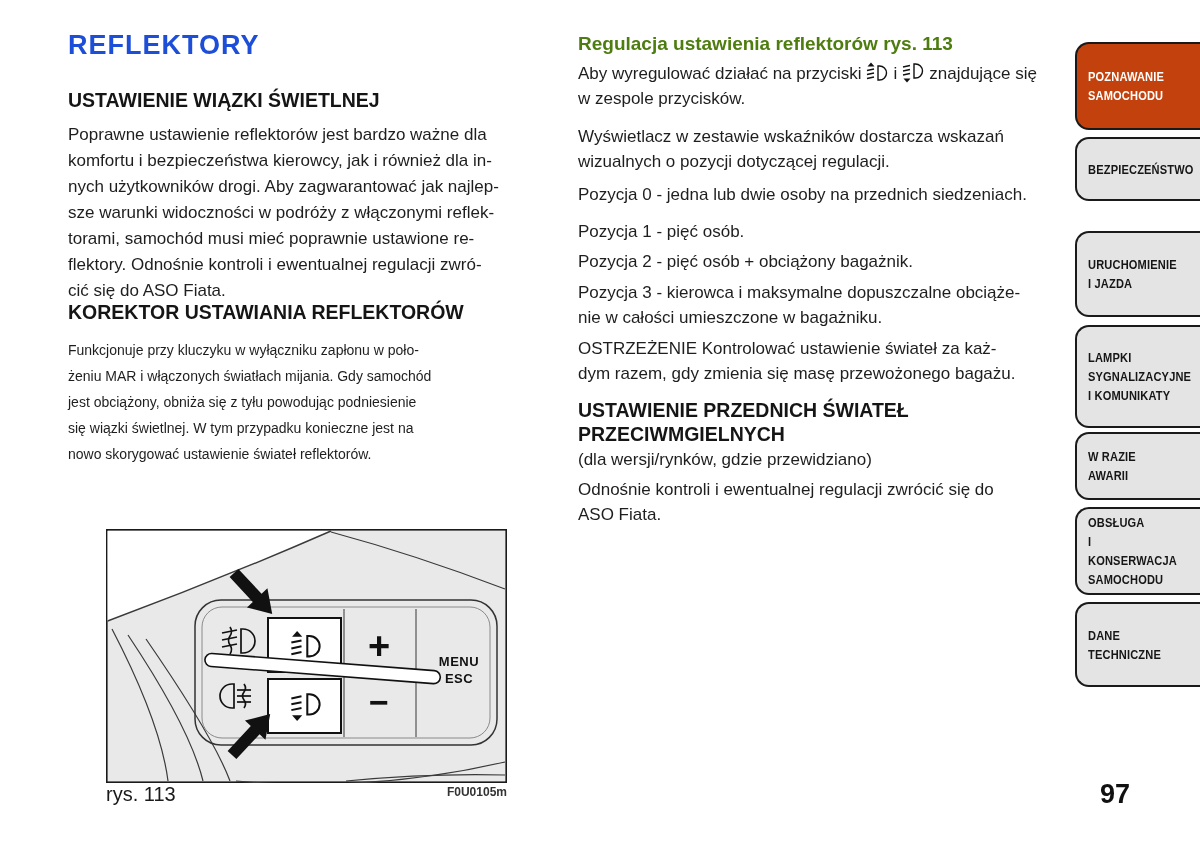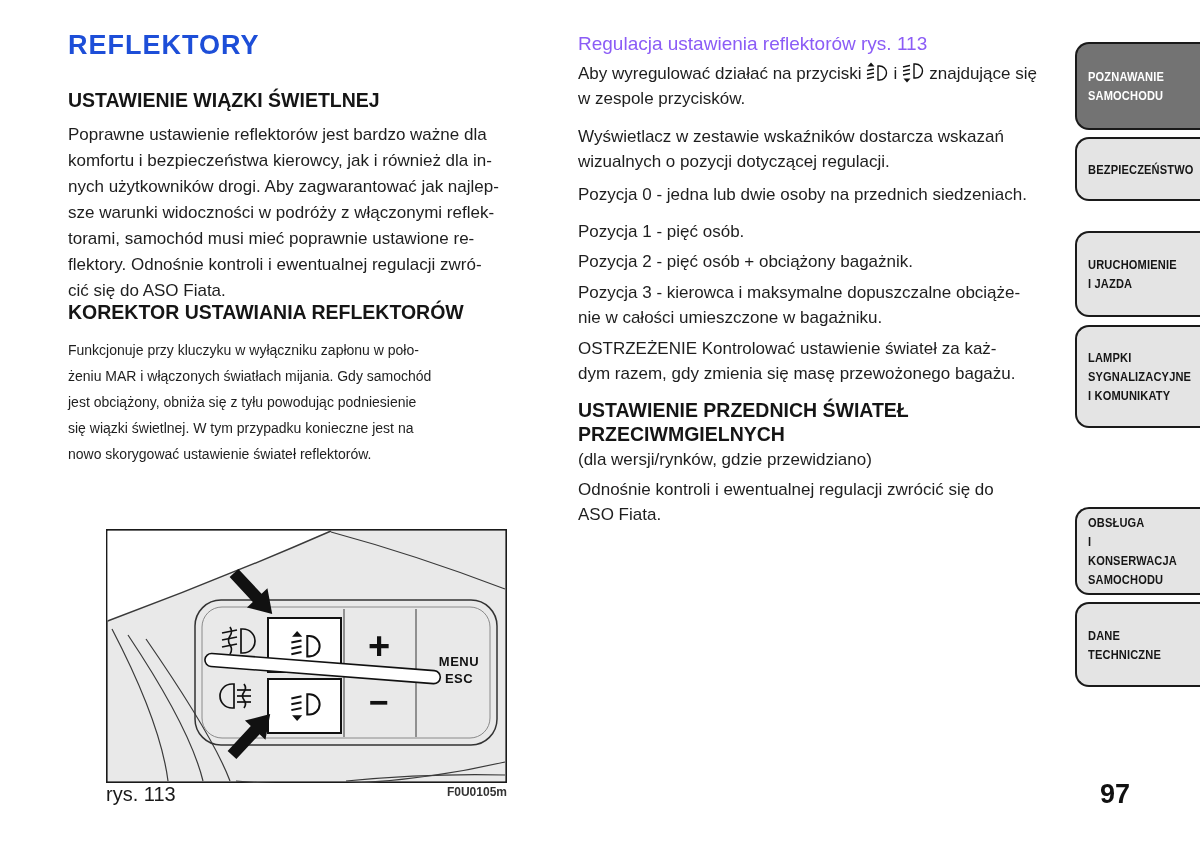--- a/index.html
+++ b/index.html
@@ -14,21 +14,21 @@
   .left-col .h2a{position:absolute;top:89px;left:0;font-size:19.5px;font-weight:bold;color:#151515;}
   .left-col .p1{position:absolute;top:122px;left:0;width:500px;font-size:17px;line-height:26px;margin:0;}
   .left-col .h2b{position:absolute;top:301px;left:0;font-size:19.5px;font-weight:bold;color:#151515;}
   .left-col .p2{position:absolute;top:337px;left:0;width:500px;font-size:14px;line-height:26px;margin:0;}
   .figure-box{position:absolute;top:529px;left:38px;width:401px;height:254px;}
   .fig-caption-row{position:absolute;top:783px;left:38px;width:401px;display:flex;justify-content:space-between;align-items:flex-start;gap:32px;}
   .fig-caption{font-size:20px;color:#1a1a1a;}
   .fig-code{font-size:12px;font-weight:bold;color:#333;margin-top:2px;}
   
   .right-col{position:absolute;left:578px;top:0;width:492px;}
-  .right-col .rh{position:absolute;top:33px;left:0;font-size:19px;font-weight:normal;color:#8b5cf6;}
+  .right-col .rh{position:absolute;top:33px;left:0;font-size:19px;font-weight:bold;color:#4d7c0f;}
   .right-col p{margin:0;font-size:17px;line-height:25px;width:492px;}
   .rp1{position:absolute;top:61px;left:0;}
   .rp2{position:absolute;top:124px;left:0;}
   .rpos0{position:absolute;top:182px;left:0;}
   .rpos1{position:absolute;top:219px;left:0;}
   .rpos2{position:absolute;top:249px;left:0;}
   .rpos3{position:absolute;top:280px;left:0;}
   .rwarn{position:absolute;top:336px;left:0;}
   .rh2{position:absolute;top:398px;left:0;font-size:19.5px;font-weight:bold;line-height:24px;color:#151515;}
   .rsub{position:absolute;top:447px;left:0;}
@@ -38,21 +38,21 @@
   .sidebar{position:absolute;left:1075px;top:42px;width:125px;height:803px;}
   .tab{
     position:absolute;left:0;width:125px;box-sizing:border-box;
     background:#e4e4e4;border:2px solid #1a1a1a;border-right:none;
     border-radius:14px 0 0 14px;display:flex;align-items:center;padding-left:11px;
   }
   .tab-label{
     font-weight:bold;font-size:13.5px;line-height:19px;white-space:pre-line;
     transform:scaleX(0.82);transform-origin:0 50%;letter-spacing:0.2px;color:#161616;
   }
-  .tab.active{background:#737373;border-color:#191919;}
+  .tab.active{background:#c2410c;border-color:#191919;}
   .tab.active .tab-label{color:#ffffff;}
   .page-number{position:absolute;left:1100px;top:779px;font-size:27px;font-weight:bold;color:#111;}
   
   svg text{font-family:"Liberation Sans", sans-serif;}
 </style>
 </head>
 <body>
 
 <div>
 
@@ -208,20 +208,24 @@
       </div>
     <div class="tab" style="top:189px;height:86px">
         <span class="tab-label">URUCHOMIENIE
 I JAZDA</span>
       </div>
     <div class="tab" style="top:283px;height:103px">
         <span class="tab-label">LAMPKI
 SYGNALIZACYJNE
 I KOMUNIKATY</span>
       </div>
+    <div class="tab" style="top:390px;height:68px">
+        <span class="tab-label">W RAZIE
+AWARII</span>
+      </div>
     <div class="tab" style="top:465px;height:88px">
         <span class="tab-label">OBSŁUGA
 I KONSERWACJA
 SAMOCHODU</span>
       </div>
     <div class="tab" style="top:560px;height:85px">
         <span class="tab-label">DANE
 TECHNICZNE</span>
       </div>
   </div>

